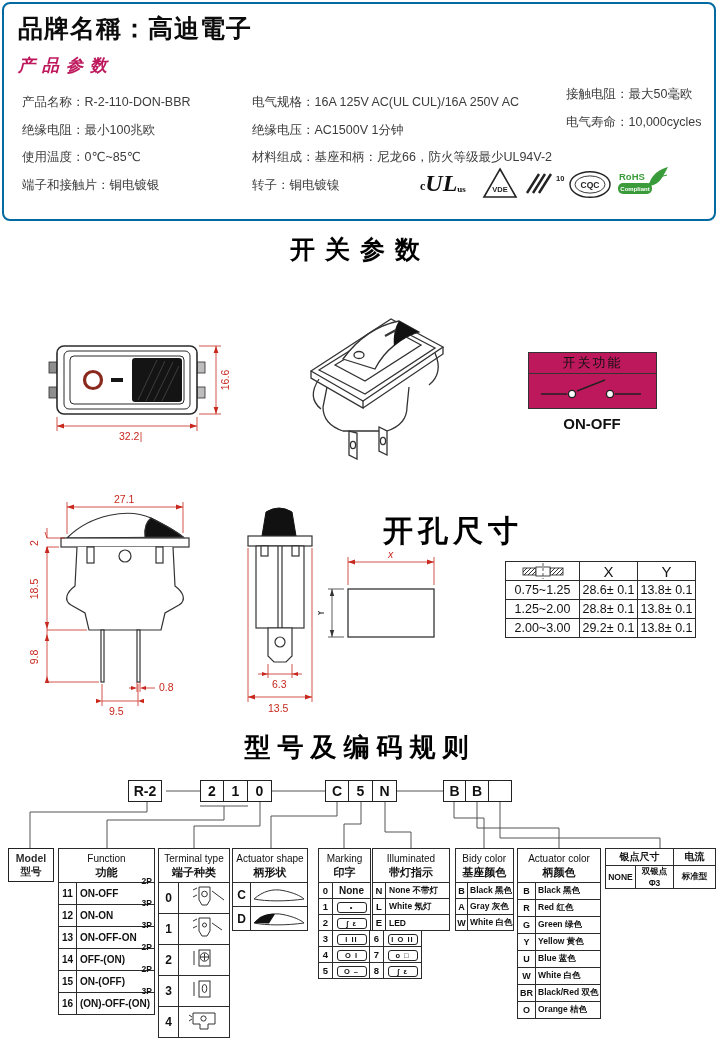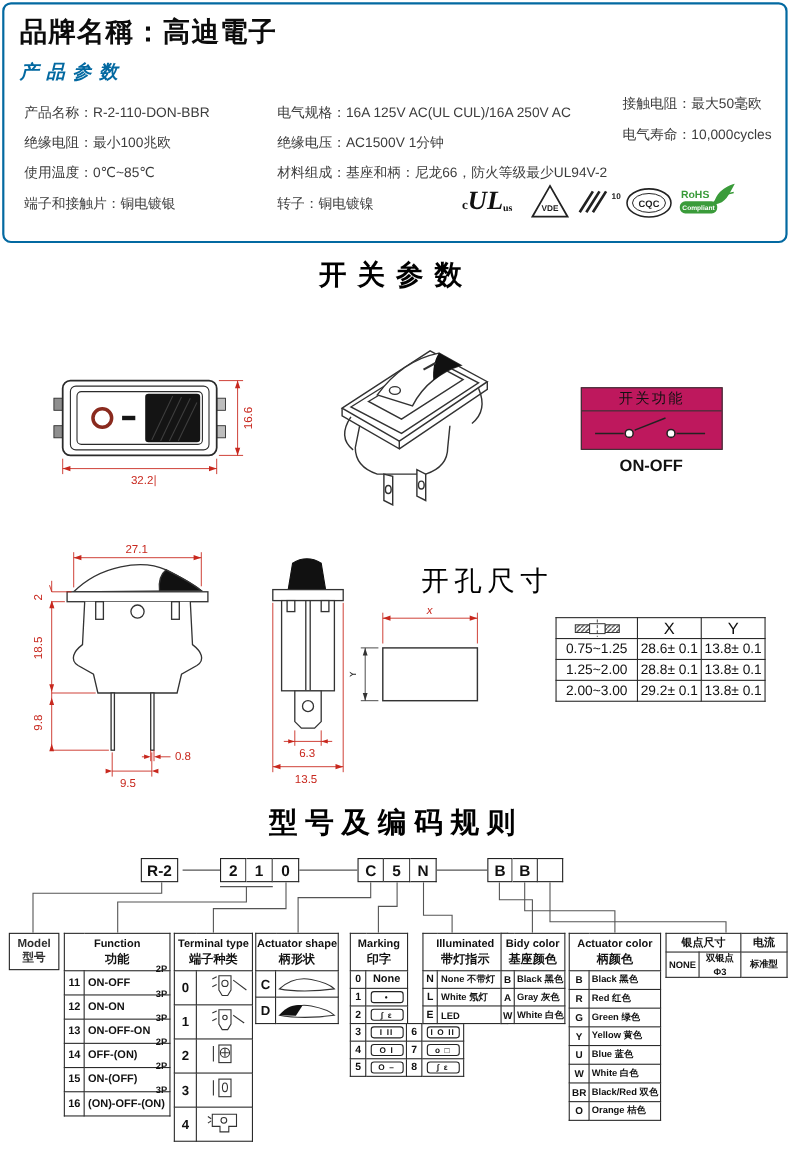--- a/index.html
+++ b/index.html
@@ -3,45 +3,45 @@
 <meta charset="utf-8">
 <style>
 *{margin:0;padding:0;box-sizing:border-box}
 html,body{background:#fff}
 body{width:720px;height:1061px;position:relative;font-family:"Liberation Sans","DejaVu Sans",sans-serif;color:#2e2e2e;overflow:hidden}
 .abs{position:absolute}
 
 #topbox{left:2px;top:2px;width:714px;height:219px;border:2px solid #0369a1;border-radius:8px;background:#fff}
 #brand{left:14px;top:8px;font-size:25px;font-weight:600;color:#0c0c0c;letter-spacing:1px;white-space:nowrap}
 #brand-dot{left:202px;top:12px;font-size:15px;font-weight:bold;color:#222}
-#pbanner{left:14px;top:50px;font-size:17px;font-weight:bold;font-style:italic;font-family:"DejaVu Serif","Liberation Serif",serif;letter-spacing:7px;color:#0369a1}
+#pbanner{left:14px;top:50px;font-size:17px;font-weight:bold;font-style:italic;font-family:"DejaVu Serif","Liberation Serif",serif;letter-spacing:7px;color:#be185d}
 .speccol{position:absolute;font-size:12.5px;color:#3c3c3c}
 .speccol p{height:13px;line-height:13px;margin-bottom:14.5px;white-space:nowrap}
 #col1{left:18px;top:92px;width:228px}
 #col2{left:248px;top:92px;width:316px}
 #col3{left:562px;top:84px;width:155px}
 
 .cert{position:absolute;display:flex;align-items:flex-end}
 #ul-mark{left:416px;top:168px;font-family:"Liberation Serif",serif;color:#111}
 #ul-mark .c{font-size:12px;font-weight:bold;align-self:flex-end}
 #ul-mark .UL{font-size:24px;font-weight:bold;font-style:italic;line-height:22px}
 #ul-mark .us{font-size:9px;font-weight:bold;align-self:flex-end}
 
 .h-center{position:absolute;left:0;width:720px;text-align:center;font-weight:bold;color:#000}
 #t-switch{top:233px;font-size:25px;letter-spacing:10px}
 #t-coding{top:730px;font-size:26px;letter-spacing:7px}
-#t-hole{position:absolute;left:383px;top:511px;font-size:25px;font-weight:normal;letter-spacing:5px;color:#000}
+#t-hole{position:absolute;left:383px;top:511px;font-size:30px;font-weight:bold;letter-spacing:5px;color:#000}
 
 #fnbox{left:528px;top:352px;width:129px;height:57px;border:1.5px solid #333;background:#be185d}
 #fnbox .hd{height:21px;border-bottom:1.5px solid #333;text-align:center;font-size:13px;letter-spacing:2px;line-height:20px;font-family:"DejaVu Serif","Liberation Serif",serif;color:#111}
 #onoff{left:528px;top:415px;width:128px;text-align:center;font-size:15px;font-weight:600;color:#111}
 
 table{border-collapse:collapse;background:#fff}
 td,th{border:1.2px solid #2b2b2b;text-align:center;vertical-align:middle;padding:0;font-weight:normal;color:#111}
-.codehead div.en{font-weight:bold;font-size:10px;line-height:13px}
+.codehead div.en{font-weight:normal;font-size:10px;line-height:13px}
 .codehead div.cn{font-weight:bold;font-size:11px;line-height:14px}
 
 #hole-table{left:505px;top:561px}
 #hole-table td,#hole-table th{height:19px;font-size:12.5px}
 #hole-table .c1{width:74px}
 #hole-table .c2,#hole-table .c3{width:58px}
 #hole-table th{font-size:15px}
 
 .codebox{position:absolute;top:780px;height:22px;display:flex}
 .codebox span{display:block;width:24px;height:22px;border:1.2px solid #222;border-left:none;text-align:center;line-height:20px;font-weight:bold;font-size:14px;color:#111;background:#fff}
@@ -72,21 +72,21 @@
 #shape-table td.code{width:18px;font-size:12px;font-weight:bold}
 
 #mark-l{left:318px;top:848px}
 #mark-l th{height:34px;width:52px}
 .mk td{height:16px}
 .mk td.code{width:14px;font-size:9.5px;font-weight:bold}
 .mk td.sym{width:38px;font-size:10px;font-weight:bold}
 #mark-r{position:absolute;left:369px;top:930px}
 .symbox{display:inline-block;width:30px;height:11px;border:1px solid #222;border-radius:3px;font-size:7.5px;line-height:9.5px;letter-spacing:1px;font-weight:bold;color:#111}
 
-#ill-table{left:384px;top:848px}
+#ill-table{left:372px;top:848px}
 #ill-table th{height:34px;width:77px}
 #ill-table td{height:16px}
 #ill-table td.code{width:13px;font-size:9.5px;font-weight:bold}
 #ill-table td.val{width:64px;font-size:8.5px;font-weight:bold;text-align:left;padding-left:3px;white-space:nowrap}
 
 #body-table{left:455px;top:848px}
 #body-table th{height:34px;width:57px}
 #body-table td{height:16px}
 #body-table td.code{width:12px;font-size:9px;font-weight:bold}
 #body-table td.val{width:45px;font-size:8.5px;font-weight:bold;text-align:left;padding-left:2px;white-space:nowrap}

